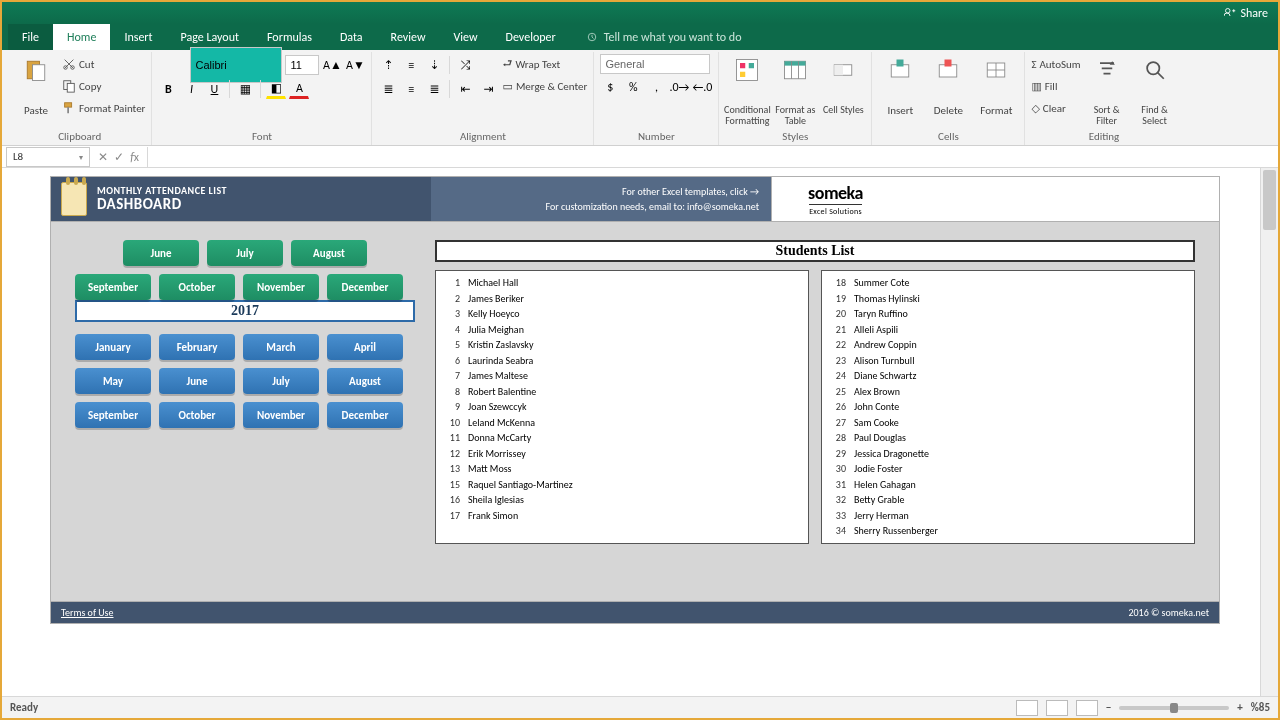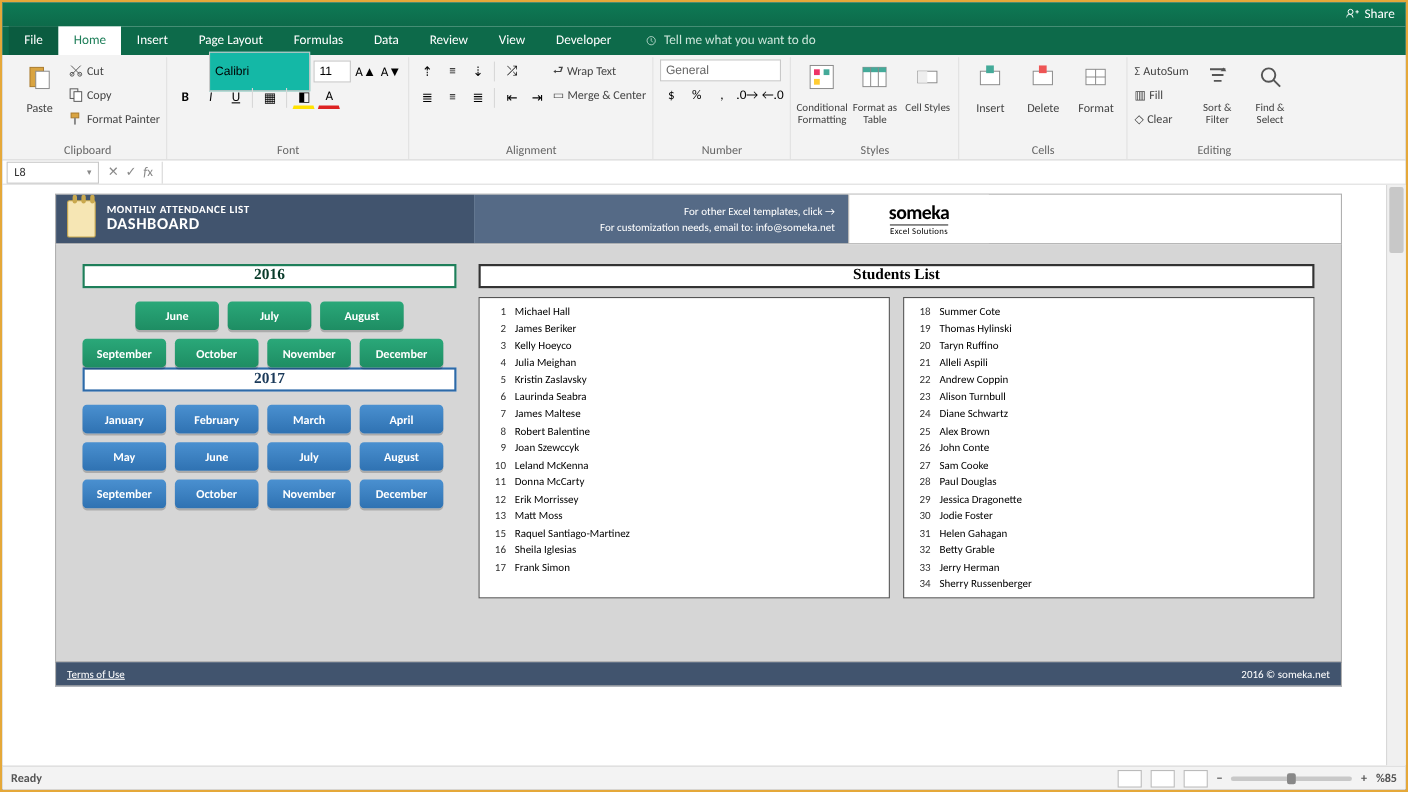--- a/index.html
+++ b/index.html
@@ -16,21 +16,21 @@
   .menubar .tab { padding:0 14px; display:flex; align-items:center; font-size:12px; cursor:pointer;}
   .menubar .tab.file { background:#0b5c40; font-weight:500;}
   .menubar .tab.active { background:#fff; color:#1f7f5a; }
   .menubar .tellme { flex:1; display:flex; align-items:center; gap:6px; padding-left:16px; color:#dff2e9; opacity:.9;}
   .menubar .tellme svg{width:12px;height:12px;}
 
   .ribbon { height:96px; background:#f3f3f3; border-bottom:1px solid #d0d0d0; display:flex; padding:2px 6px 0; gap:0;}
   .group { display:flex; flex-direction:column; border-right:1px solid #e1e1e1; padding:2px 6px 0;}
   .group .body { flex:1; display:flex; align-items:flex-start; gap:4px;}
   .group .label { text-align:center; color:#666; font-size:11px; height:16px; line-height:16px; padding-bottom:2px;}
-  .bigbtn { display:flex; flex-direction:column; align-items:center; justify-content:flex-start; width:44px; padding:2px 0; gap:8px;}
+  .bigbtn { display:flex; flex-direction:column; align-items:center; justify-content:flex-start; width:44px; padding:2px 0; gap:20px;}
   .bigbtn svg{width:28px;height:28px;}
   .bigbtn span{font-size:11px; color:#444;}
   .stackv { display:flex; flex-direction:column; gap:2px; justify-content:center;}
   .smallrow { display:flex; align-items:center; gap:3px; font-size:11px; color:#444; height:20px;}
   .smallrow svg{width:14px;height:14px;}
   .fontname{width:92px;height:36px;border:1px solid #c8c8c8;background:#14b8a6;padding:0 4px;font-size:11px;margin-left:32px;}
   .fontsize{width:34px;height:20px;border:1px solid #c8c8c8;background:#fff;padding:0 4px;font-size:11px;}
   .iconrow{display:flex;gap:3px;align-items:center;height:22px;}
   .iconbtn{width:20px;height:20px;display:flex;align-items:center;justify-content:center;border:1px solid transparent;}
   .sep{width:1px;height:18px;background:#d8d8d8;margin:0 2px;}
@@ -350,21 +350,20 @@
             <div>For customization needs, email to: info@someka.net</div>
           </div>
           <div class="logo">
             <div class="brand">someka</div>
             <div class="tag">Excel Solutions</div>
           </div>
         </div>
 
         <div class="dash-body">
           <div class="panel-left">
-            <div class="yearbar">2016</div>
             <div id="months-2016" class="monthgrid">
                 <div class="row-center" style="width: 100%;">
                   <div class="mbtn green">June</div>
                   <div class="mbtn green">July</div>
                   <div class="mbtn green">August</div>
                 </div>
                 <div class="mbtn green">September</div>
                 <div class="mbtn green">October</div>
                 <div class="mbtn green">November</div>
                 <div class="mbtn green">December</div>

